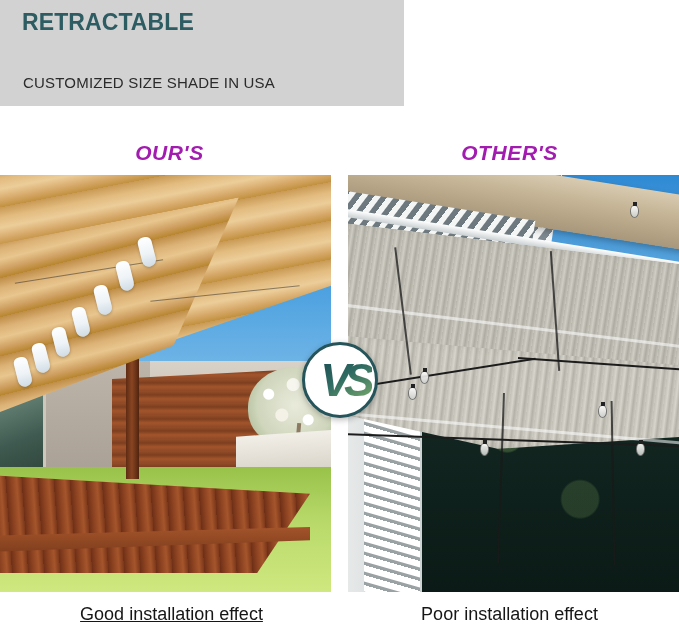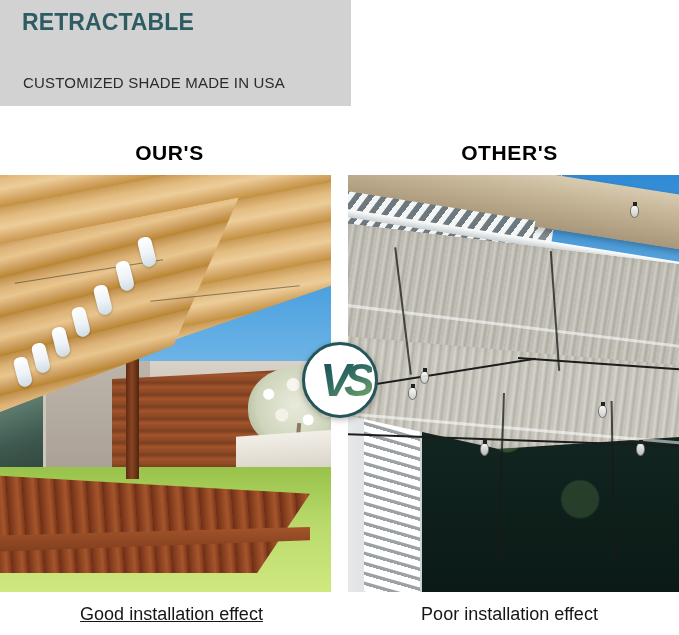--- a/index.html
+++ b/index.html
@@ -11,21 +11,21 @@
     font-family: "Liberation Sans", sans-serif;
     overflow: hidden;
     position: relative;
   }
 
   
   .header-band {
     position: absolute;
     left: 0;
     top: 0;
-    width: 351px;
+    width: 404px;
     height: 106px;
     background: #d2d2d2;
   }
   .header-title {
     position: absolute;
     left: 22px;
     top: 10px;
     width: 344px;
     color: #2d5c63;
     font-size: 23px;
@@ -44,23 +44,24 @@
     letter-spacing: 0.2px;
     white-space: nowrap;
   }
 
   
   .col-label {
     position: absolute;
     top: 141px;
     width: 339px;
     text-align: center;
-    color: #000000;
+    color: #a21caf;
     font-size: 21px;
     font-weight: bold;
+    font-style: italic;
     letter-spacing: 0.6px;
   }
   .col-label.left  { left: 0px; }
   .col-label.right { left: 340px; }
 
   
   .photo {
     position: absolute;
     top: 175px;
     width: 331px;
@@ -310,21 +311,21 @@
   .caption.left  { left: 2px; text-decoration: underline; }
   .caption.right { left: 340px; }
 </style>
 </head>
 <body>
 
 <div class="header-band">
   <div class="header-title">
     <span>RETRACTABLE</span>
   </div>
-  <div class="header-sub">CUSTOMIZED SHADE MADE IN USA</div>
+  <div class="header-sub">CUSTOMIZED SIZE SHADE IN USA</div>
 </div>
 
 <div class="col-label left">OUR'S</div>
 <div class="col-label right">OTHER'S</div>
 
 <div class="photo left">
   <div class="scene">
     <div class="l-sky"></div>
     <div class="l-house"></div>
     <div class="l-housewall"></div>

